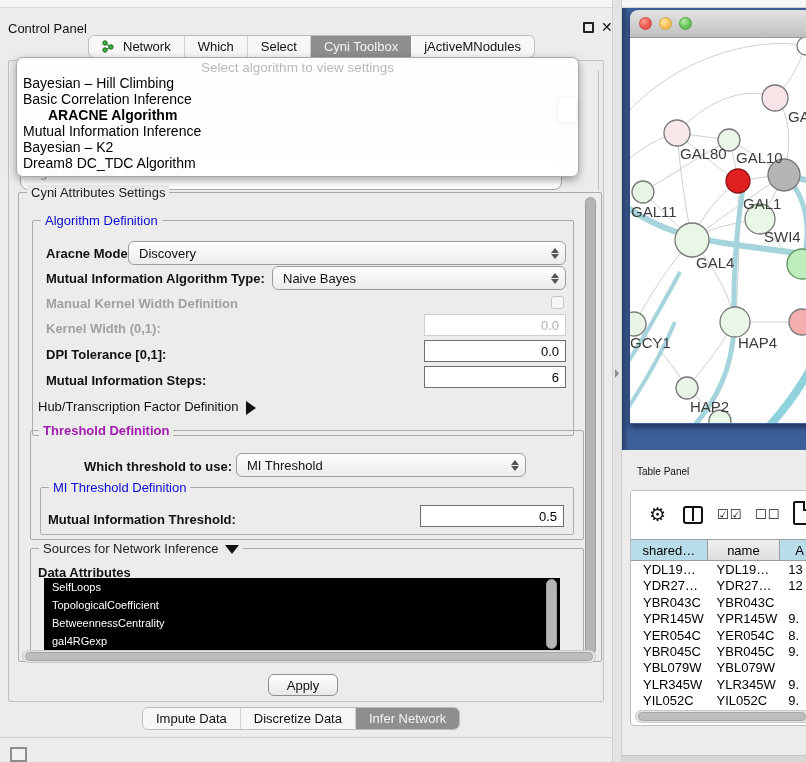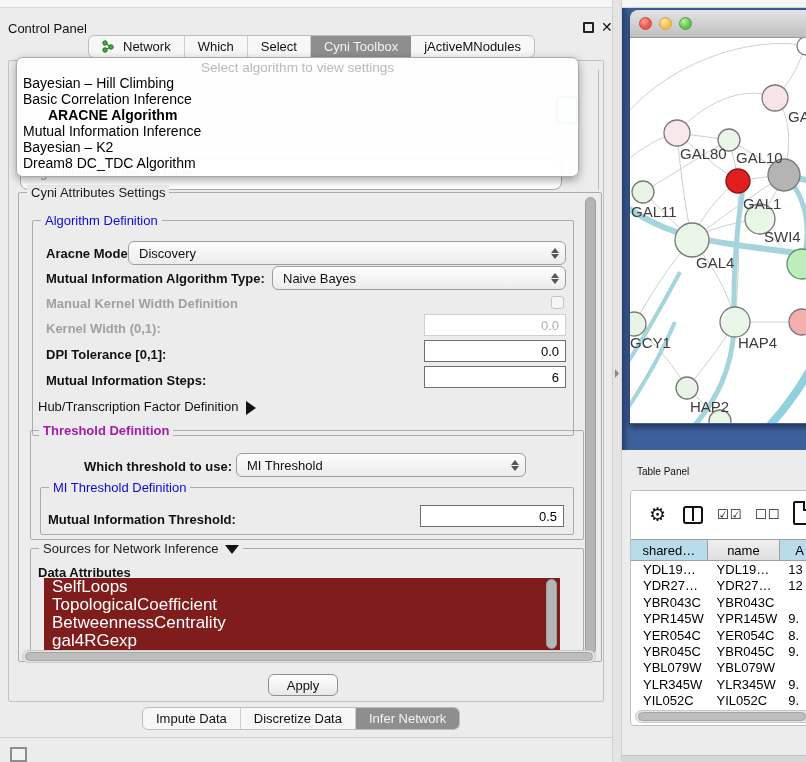--- a/index.html
+++ b/index.html
@@ -56,21 +56,21 @@
   .field { position:absolute; height:22px; background:#fff; font-size:13px; display:flex; align-items:center; justify-content:flex-end; padding-right:6px; }
   .field.en { border:1px solid #6e6e6e; color:#000; }
   .field.dis { border:1px solid #cfcfcf; color:#b0b0b0; }
 
   .checkbox-dis { position:absolute; width:13px; height:13px; border:1px solid #c6c6c6; border-radius:3px; background:#f6f6f6; }
 
   .arrow-right { display:inline-block; width:0; height:0; border-top:7px solid transparent; border-bottom:7px solid transparent; border-left:10px solid #111; vertical-align:middle; margin-left:8px; }
   .arrow-down { display:inline-block; width:0; height:0; border-left:7px solid transparent; border-right:7px solid transparent; border-top:9px solid #111; vertical-align:middle; margin-left:6px; }
 
   .attr-list { left:44px; top:578px; width:516px; height:72px; overflow:hidden; background:#fff; }
-  .attr-item { background:#7f1d1d; color:#fff; font-size:17px; height:18px; line-height:18px; padding-left:8px; }
+  .attr-item { background:#000000; color:#fff; font-size:11px; height:18px; line-height:18px; padding-left:8px; }
   .vscroll { position:absolute; width:11px; border-radius:6px; background:#b5b5b5; border:1px solid #9e9e9e; }
   .hscroll-track { position:absolute; height:13px; background:#e4e4e4; border:1px solid #c9c9c9; border-radius:7px; }
   .hscroll-thumb { position:absolute; top:1px; height:9px; background:#bdbdbd; border:1px solid #a5a5a5; border-radius:6px; }
 
   .apply-btn { left:268px; top:674px; width:70px; height:22px; background:linear-gradient(#ffffff,#e8e8e8); border:1px solid #8f8f8f; border-radius:6px; font-size:13px; color:#111; display:flex; align-items:center; justify-content:center; }
 
   .cp-bottom-line { left:0; top:737px; width:612px; height:1px; background:#cfcfcf; }
   .mini-square { left:10px; top:747px; width:17px; height:15px; border:2px solid #8d8d8d; background:#f2f2f2; }
 
   

